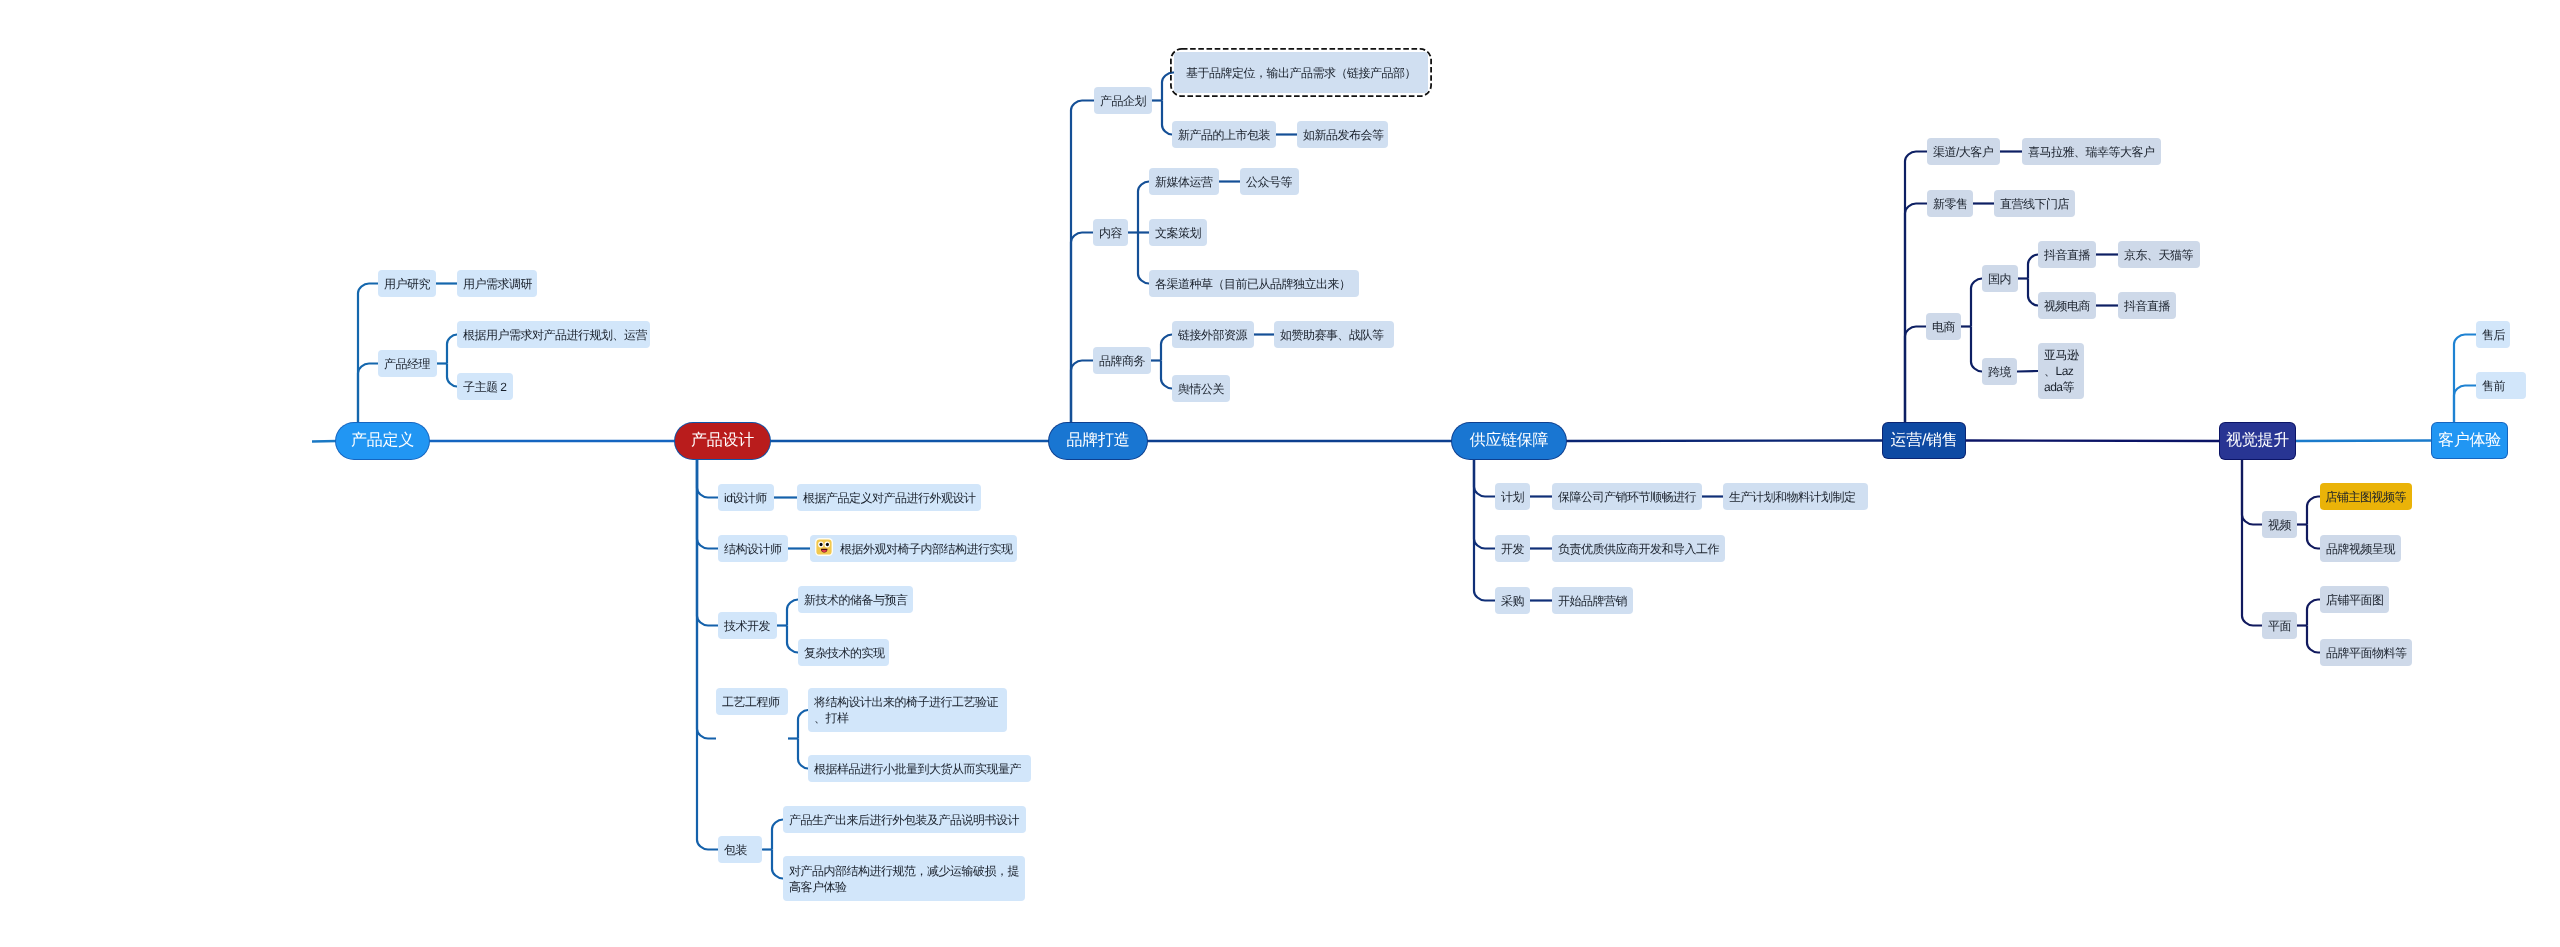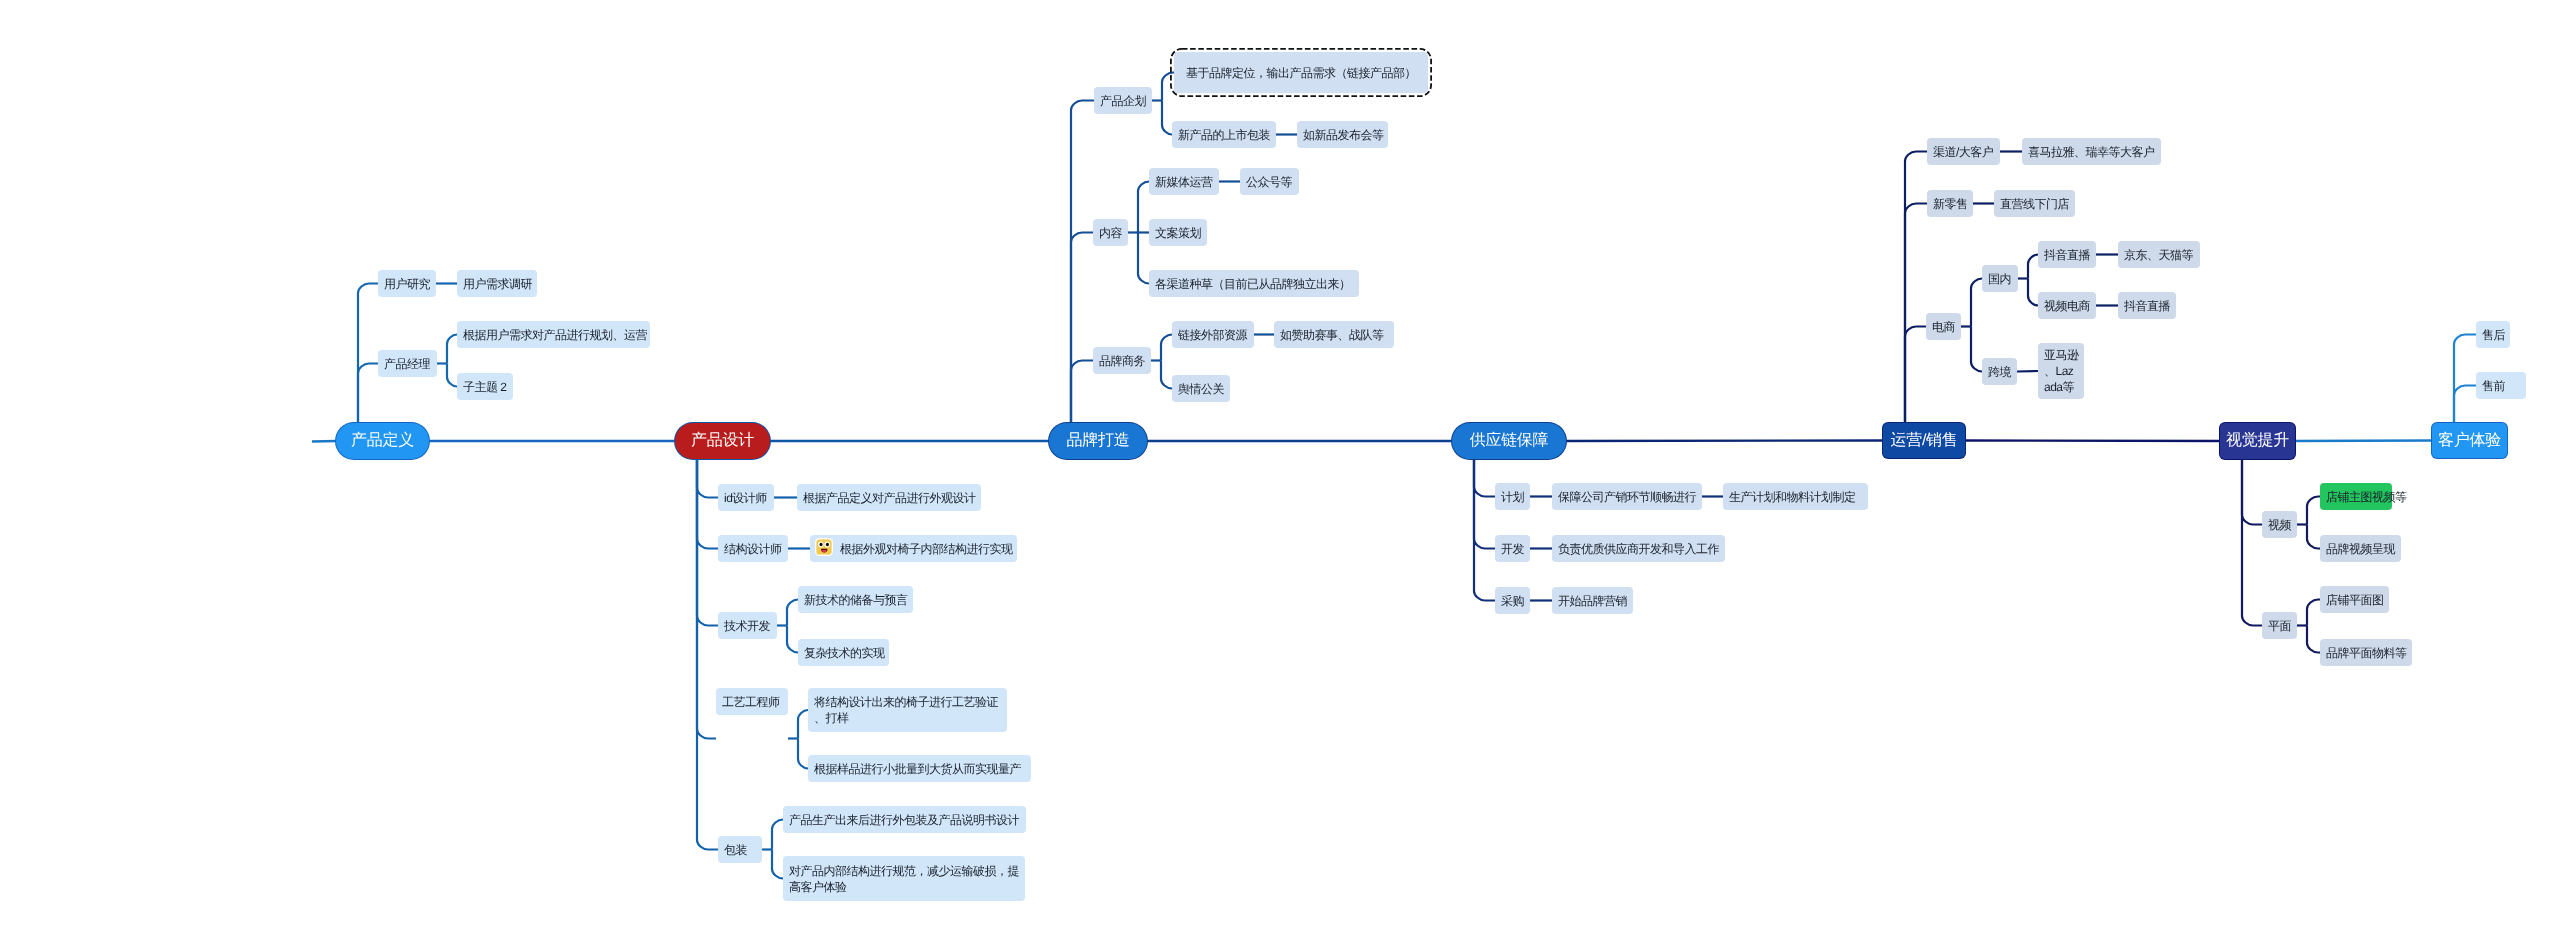--- a/index.html
+++ b/index.html
@@ -288,21 +288,21 @@
       <span data-name="node-label">跨境</span>
     </div>
   <div class="node lv2 multi" data-name="subtopic-n50" style="left: 2038px; top: 343px; width: 46px; height: 56px; background: rgb(206, 217, 233);">
       <span data-name="node-label">亚马逊
 、Laz
 ada等</span>
     </div>
   <div class="node lv2" data-name="subtopic-n51" style="left: 2262px; top: 511px; width: 35px; height: 27px; background: rgb(206, 217, 233);">
       <span data-name="node-label">视频</span>
     </div>
-  <div class="node lv2" data-name="subtopic-n52" style="left: 2320px; top: 483px; width: 72px; height: 27px; background: #22c55e;">
+  <div class="node lv2" data-name="subtopic-n52" style="left: 2320px; top: 483px; width: 92px; height: 27px; background: #eab308; justify-content: center;">
       <span data-name="node-label">店铺主图视频等</span>
     </div>
   <div class="node lv2" data-name="subtopic-n53" style="left: 2320px; top: 535px; width: 81px; height: 27px; background: rgb(206, 217, 233);">
       <span data-name="node-label">品牌视频呈现</span>
     </div>
   <div class="node lv2" data-name="subtopic-n54" style="left: 2262px; top: 612px; width: 35px; height: 27px; background: rgb(206, 217, 233);">
       <span data-name="node-label">平面</span>
     </div>
   <div class="node lv2" data-name="subtopic-n55" style="left: 2320px; top: 586px; width: 69px; height: 27px; background: rgb(206, 217, 233);">
       <span data-name="node-label">店铺平面图</span>

